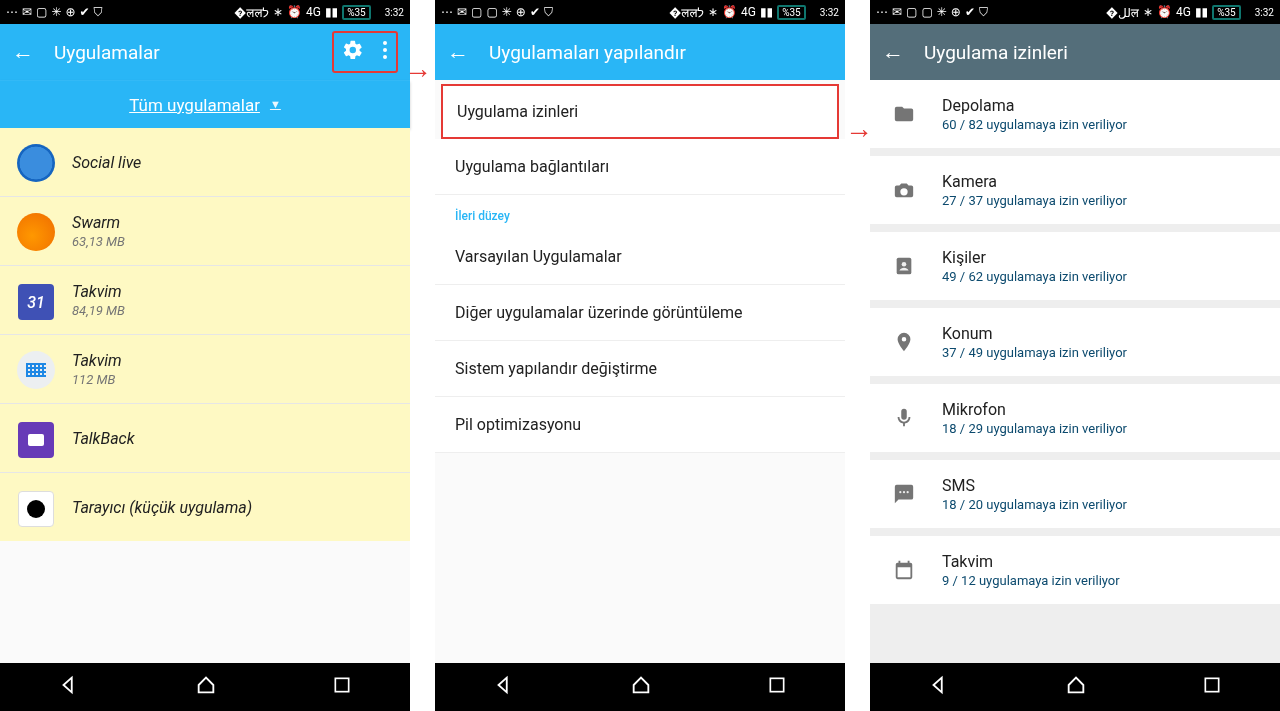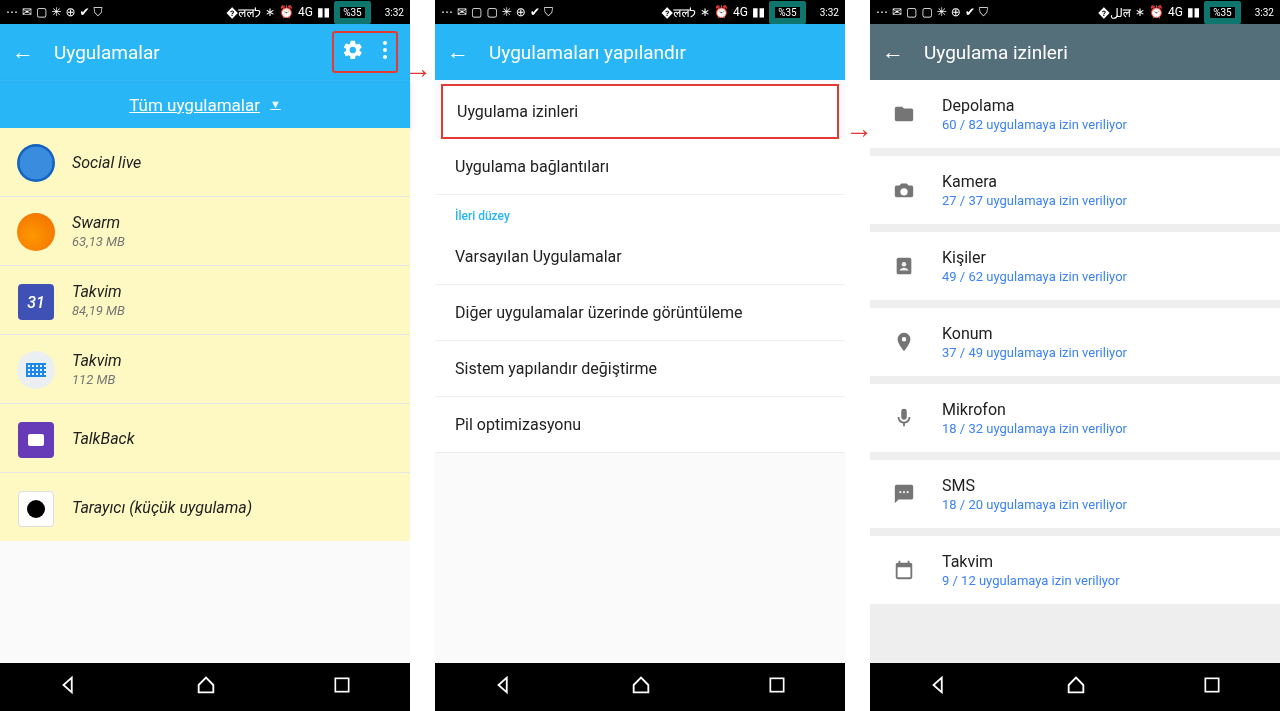--- a/index.html
+++ b/index.html
@@ -3,21 +3,21 @@
 <meta charset="utf-8">
 <style>
   * { box-sizing: border-box; margin: 0; padding: 0; font-family: Roboto, Arial, sans-serif; }
   body { background:#fff; width:1280px; height:711px; overflow:hidden; display:flex; }
   .phone { width:410px; height:711px; background:#fff; display:flex; flex-direction:column; position:relative; }
   .gap { width:25px; height:711px; display:flex; align-items:center; justify-content:center; position:relative; }
   .arrow { color:#e53935; font-size:28px; position:absolute; left:-6px; }
   
   .status-bar { height:24px; background:#000; color:#fff; display:flex; align-items:center; font-size:12px; padding:0 6px; justify-content:space-between; }
   .status-left, .status-right { display:flex; align-items:center; gap:4px; }
-  .status-right .batt { border:6px solid #0f766e; padding:0 3px; font-size:10px; border-radius:2px;}
+  .status-right .batt { border:2px solid #0f766e; padding:0 3px; font-size:10px; border-radius:2px;}
   .status-right .time { font-size:10px; margin-left:10px; }
   .sicon { font-size:12px; }
   
   .action-bar { height:56px; display:flex; align-items:center; color:#fff; padding:0 12px; }
   .ab-blue  { background:#29b6f6; }
   .ab-dark  { background:#546e7a; }
   .ab-title { font-size:19px; font-weight:400; margin-left:20px; flex:1; }
   .back-arrow { font-size:22px; }
   .red-box { border:2px solid #e53935; border-radius:3px; padding:6px 8px; display:flex; align-items:center; gap:18px; }
   
@@ -33,21 +33,21 @@
   .row-title { font-size:16px; color:#212121; }
   .row-sub   { font-size:13px; color:#757575; margin-top:2px; }
   
   .row2 { padding:18px 20px; font-size:16px; color:#212121; background:#fff; border-bottom:1px solid #eee; }
   .row2.highlight { border:2px solid #e53935; margin:4px 6px 0 6px; padding:16px 14px;}
   .section-label { padding:14px 20px 6px 20px; font-size:12px; color:#29b6f6; font-weight:500; background:#fff;}
   
   .perm-row { display:flex; align-items:center; padding:16px 16px; background:#fff; margin-bottom:8px;}
   .perm-row .picon { width:36px; color:#757575; display:flex; justify-content:center; margin-right:20px;}
   .perm-row .ptxt .ptitle{ font-size:16px; color:#212121;}
-  .perm-row .ptxt .psub  { font-size:13px; color:#3b82f6; margin-top:2px;}
+  .perm-row .ptxt .psub  { font-size:13px; color:#0c4a6e; margin-top:2px;}
   .body-area.grey { background:#eeeeee; padding-top:0;}
   
   .nav-bar { height:48px; background:#000; display:flex; align-items:center; justify-content:space-around; }
   .nav-bar svg { fill:none; stroke:#fff; stroke-width:2; }
   
   .mid-arrow { position:absolute; top:112px; left:0; color:#e53935; font-size:28px;}
   
   .app-social { width:38px;height:38px;border-radius:50%;background:radial-gradient(circle,#3a8dde 60%,#1565c0 62%);}
   .app-swarm  { width:38px;height:38px;border-radius:50%;background:radial-gradient(circle at 40% 60%,#ff9800,#ef6c00);}
   .app-cal31  { width:36px;height:36px;background:#3f51b5;border-radius:4px;color:#fff;display:flex;align-items:center;justify-content:center;font-size:16px;font-weight:500;}
@@ -309,21 +309,21 @@
         </div>
     </div>
     <div class="perm-row">
       <div class="picon">
           <svg width="22" height="22" viewBox="0 0 24 24" fill="#757575">
             <path d="M12 14a3 3 0 0 0 3-3V5a3 3 0 0 0-6 0v6a3 3 0 0 0 3 3zm5-3a5 5 0 0 1-10 0H5a7 7 0 0 0 6 6.9V21h2v-3.1A7 7 0 0 0 19 11z"></path>
           </svg>
         </div>
       <div class="ptxt">
           <div class="ptitle">Mikrofon</div>
-          <div class="psub">18 / 32 uygulamaya izin veriliyor</div>
+          <div class="psub">18 / 29 uygulamaya izin veriliyor</div>
         </div>
     </div>
     <div class="perm-row">
       <div class="picon">
           <svg width="22" height="22" viewBox="0 0 24 24" fill="#757575">
             <path d="M20 2H4a2 2 0 0 0-2 2v18l4-4h14a2 2 0 0 0 2-2V4a2 2 0 0 0-2-2z"></path>
             <circle cx="8" cy="10" r="1.2" fill="#eee"></circle>
             <circle cx="12" cy="10" r="1.2" fill="#eee"></circle>
             <circle cx="16" cy="10" r="1.2" fill="#eee"></circle>
           </svg>

